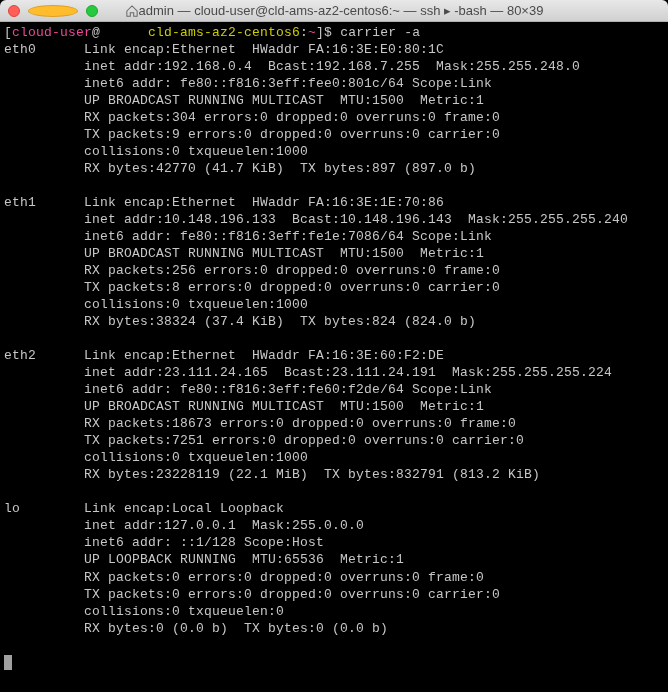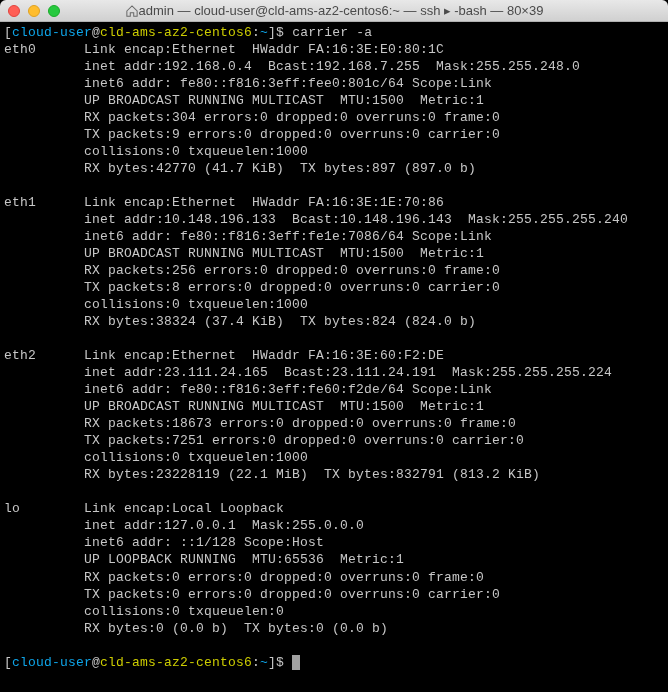--- a/index.html
+++ b/index.html
@@ -61,22 +61,22 @@
       background: #000;
       color: #c7c7c7;
       padding: 2px 4px;
       line-height: 1.31;
       white-space: pre;
       font-size: 13px;
       letter-spacing: 0.2px;
       height: calc(100% - 22px);
       overflow: hidden;
     }
-    .cyan { color: #0ea5e9; }
-    .yellow { color: #cdcd00; }
+    .cyan { color: #ec4899; }
+    .yellow { color: #cdcd00; padding-left: 48px; }
     .cursor {
       display: inline-block;
       width: 8px;
       height: 15px;
       background: #a0a0a0;
       vertical-align: text-bottom;
     }
   </style>
 </head>
 <body>
@@ -127,14 +127,14 @@
 
 lo        Link encap:Local Loopback  
           inet addr:127.0.0.1  Mask:255.0.0.0
           inet6 addr: ::1/128 Scope:Host
           UP LOOPBACK RUNNING  MTU:65536  Metric:1
           RX packets:0 errors:0 dropped:0 overruns:0 frame:0
           TX packets:0 errors:0 dropped:0 overruns:0 carrier:0
           collisions:0 txqueuelen:0 
           RX bytes:0 (0.0 b)  TX bytes:0 (0.0 b)
 </span>
-<span>[<span class="cyan">cloud-user</span><span>@</span><span class="yellow">cld-ams-az2-centos6</span><span>:</span><span class="cyan">~</span><span>]$ </span></span><span class="cursor"></span></div>
+<span class="cursor"></span></div>
 </div>
 
 </body></html>

